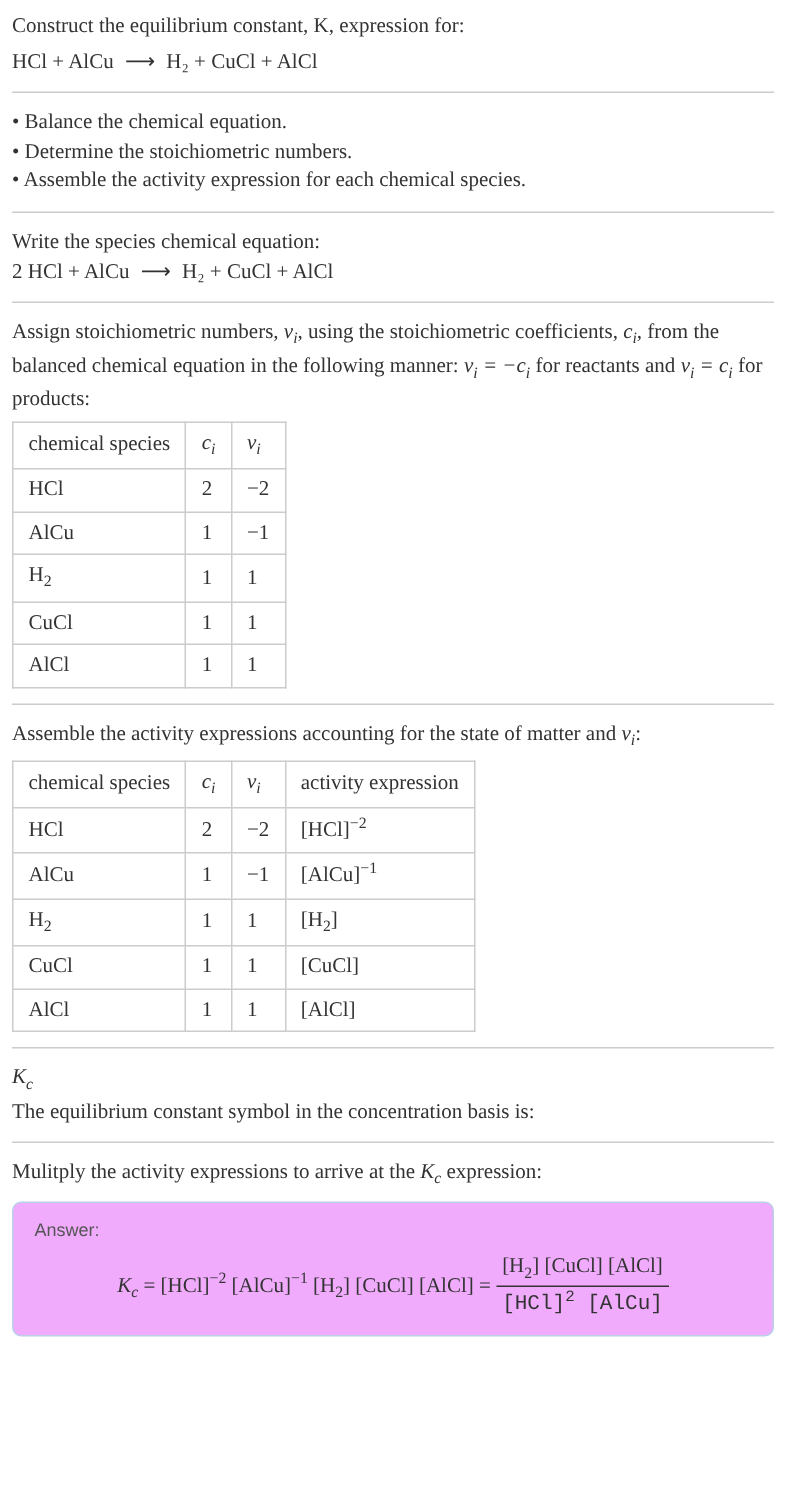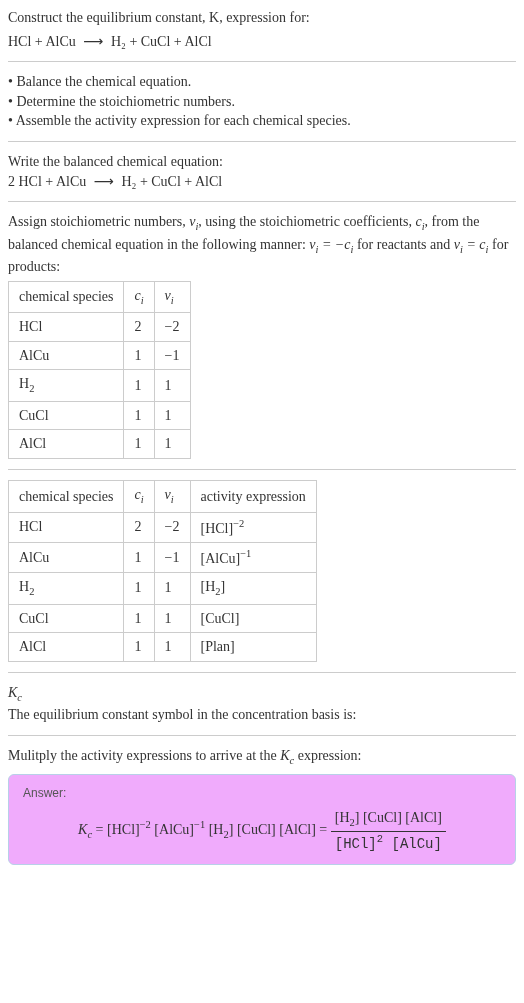--- a/index.html
+++ b/index.html
@@ -116,21 +116,21 @@
   <ul class="plan">
     <li>Balance the chemical equation.</li>
     <li>Determine the stoichiometric numbers.</li>
     <li>Assemble the activity expression for each chemical species.</li>
   </ul>
 </div>
 
 <hr>
 
 <div class="section">
-  <div>Write the balanced chemical equation:</div>
+  <div>Write the species chemical equation:</div>
   <div class="equation">
     <span>2 HCl + AlCu</span>
     <span class="arrow">⟶</span>
     <span>H₂ + CuCl + AlCl</span>
   </div>
 </div>
 
 <hr>
 
 <div class="section">
@@ -169,20 +169,23 @@
       <td>1</td>
       <td>1</td>
     </tr>
   </tbody>
     </table>
 </div>
 
 <hr>
 
 <div class="section">
+  <div>
+    <span>Assemble the activity expressions accounting for the state of matter and </span><span class="italic">ν<span class="sub">i</span></span><span>:</span>
+  </div>
   <table>
     <tbody>
         <tr>
       <th>chemical species</th>
       <th><span class="italic">c<span class="sub">i</span></span></th>
       <th><span class="italic">ν<span class="sub">i</span></span></th>
       <th>activity expression</th>
     </tr>
     <tr>
       <td>HCl</td>
@@ -205,21 +208,21 @@
     <tr>
       <td>CuCl</td>
       <td>1</td>
       <td>1</td>
       <td>[CuCl]</td>
     </tr>
     <tr>
       <td>AlCl</td>
       <td>1</td>
       <td>1</td>
-      <td>[Plan]</td>
+      <td>[AlCl]</td>
     </tr>
   </tbody>
     </table>
 </div>
 
 <hr>
 
 <div class="section">
   <div><span class="italic">K<span class="sub">c</span></span></div>
   <div>The equilibrium constant symbol in the concentration basis is:</div>

